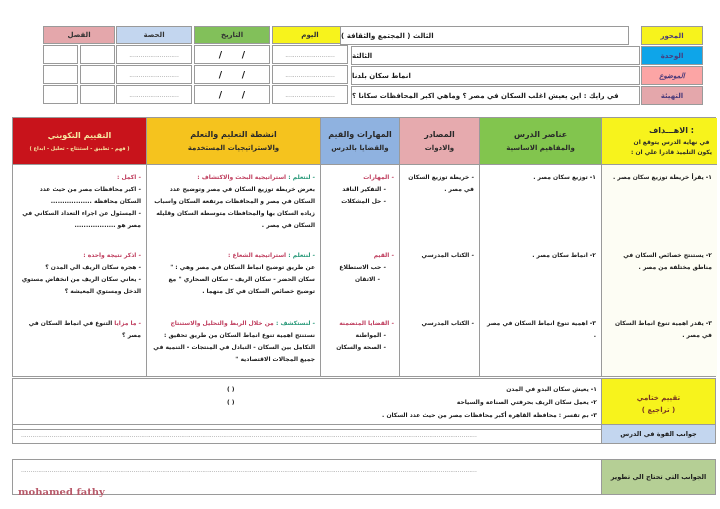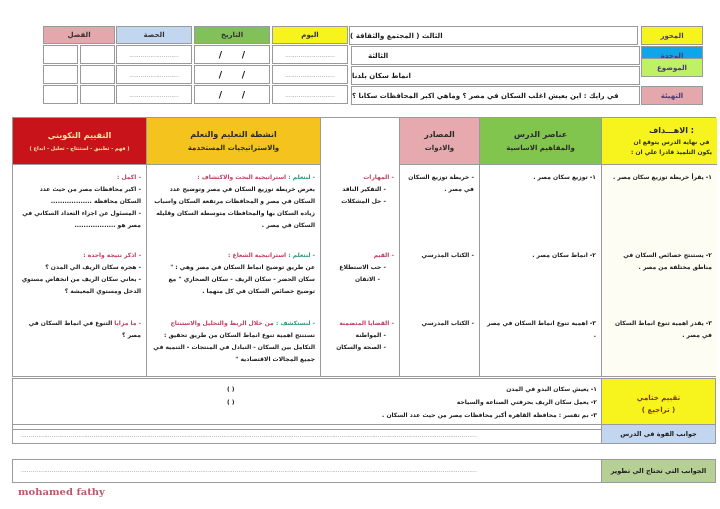--- a/index.html
+++ b/index.html
@@ -56,28 +56,28 @@
   <div class="cell" style="left:80px;top:85px;width:35px;height:19px;"></div>
   <div class="cell dots" style="left:116px;top:85px;width:76px;height:19px;">..........................</div>
   <div class="cell" style="left:194px;top:85px;width:76px;height:19px;justify-content:space-around;padding:0 14px;">
       <span class="slash">/</span>
       <span class="slash">/</span>
     </div>
   <div class="cell dots" style="left:272px;top:85px;width:76px;height:19px;">..........................</div>
 </div>
 
 <div>
-  <div class="cell infotxt rtl" style="left:349px;top:26px;width:289px;height:19px;">الثالث ( المجتمع والثقافة )</div>
+  <div class="cell infotxt rtl" style="left:340px;top:26px;width:289px;height:19px;">الثالث ( المجتمع والثقافة )</div>
   <div class="cell hdr-lbl" style="left:641px;top:26px;width:62px;height:19px;background:#f7f31c;color:#4a3a7a;">المحور</div>
 
-  <div class="cell infotxt rtl" style="left:351px;top:46px;width:289px;height:19px;padding-left:16px;">الثالثة</div>
+  <div class="cell infotxt rtl" style="left:351px;top:46px;width:289px;height:19px;">الثالثة</div>
   <div class="cell hdr-lbl" style="left:641px;top:46px;width:62px;height:19px;background:#0ea5e9;color:#4a3a7a;">الوحدة</div>
 
   <div class="cell infotxt rtl" style="left:351px;top:66px;width:289px;height:19px;">انماط سكان بلدنا</div>
-  <div class="cell hdr-lbl" style="left:641px;top:58px;width:62px;height:19px;background:#bef264;color:#4a3a7a;">الموضوع</div>
+  <div class="cell hdr-lbl" style="left:641px;top:66px;width:62px;height:19px;background:#fca5a5;color:#4a3a7a;font-style:italic;">الموضوع</div>
 
   <div class="cell infotxt rtl" style="left:351px;top:86px;width:289px;height:19px;">في رايك : اين يعيش اغلب السكان في مصر ؟ وماهي اكبر المحافظات سكانا ؟</div>
   <div class="cell hdr-lbl" style="left:641px;top:86px;width:62px;height:19px;background:#e4a7ab;color:#4a3a7a;">التهيئة</div>
 </div>
 
 <div class="maintbl">
 
   <div class="col" style="left:588px;width:116px;border-left:1px solid #9a9a9a;">
     <div class="colhead" style="background:#f7f31c;padding-left:24px;">
       <div class="t1" style="color:#2a2a2a;">الاهـــداف :</div>
@@ -108,20 +108,24 @@
       <div class="t2" style="color:#2a2a2a;">والادوات</div>
     </div>
     <div class="colbody">
       <div class="blk" style="top:6px;">- خريطة توزيع السكان في مصر .</div>
       <div class="blk" style="top:84px;">- الكتاب المدرسي</div>
       <div class="blk" style="top:152px;">- الكتاب المدرسي</div>
     </div>
   </div>
 
   <div class="col" style="left:307px;width:79px;">
+    <div class="colhead" style="background:#8fb2e0;">
+      <div class="t1" style="color:#2a2a2a;">المهارات والقيم</div>
+      <div class="t2" style="color:#2a2a2a;">والقضايا بالدرس</div>
+    </div>
     <div class="colbody">
       <div class="blk" style="top:6px;">
         <div class="pink">- المهارات</div>
         <div style="padding-right:8px;">- التفكير الناقد</div>
         <div style="padding-right:8px;">- حل المشكلات</div>
       </div>
       <div class="blk" style="top:84px;">
         <div class="pink">- القيم</div>
         <div style="padding-right:8px;">- حب الاستطلاع</div>
         <div style="padding-right:14px;">- الاتقان</div>
@@ -193,18 +197,18 @@
       <span style="direction:ltr;margin-left:100px;">(          )</span>
     </div>
     <div>٣- بم تفسر : محافظة القاهرة أكبر محافظات مصر من حيث عدد السكان .</div>
   </div>
 </div>
 
 <div class="bottomrow" style="left:12px;top:424px;width:704px;height:20px;">
   <div class="abs" style="right:0;top:0;width:114px;height:100%;background:#c3d6ef;border-left:1px solid #9a9a9a;font-size:6.5px;font-weight:bold;display:flex;align-items:center;justify-content:center;direction:rtl;">جوانب القوة في الدرس</div>
   <div class="abs dots" style="left:8px;right:122px;top:6px;overflow:hidden;white-space:nowrap;">...............................................................................................................................................................................................................................................</div>
 </div>
-<div class="bottomrow" style="left:12px;top:459px;width:704px;height:24px;">
+<div class="bottomrow" style="left:12px;top:459px;width:704px;height:36px;">
   <div class="abs" style="right:0;top:0;width:114px;height:100%;background:#b5cf95;border-left:1px solid #9a9a9a;font-size:6.5px;font-weight:bold;display:flex;align-items:center;justify-content:center;direction:rtl;">الجوانب التي تحتاج الي تطوير</div>
   <div class="abs dots" style="left:8px;right:122px;top:6px;overflow:hidden;white-space:nowrap;">...............................................................................................................................................................................................................................................</div>
 </div>
 
 <div class="sig">mohamed fathy</div>
 
 </body></html>

